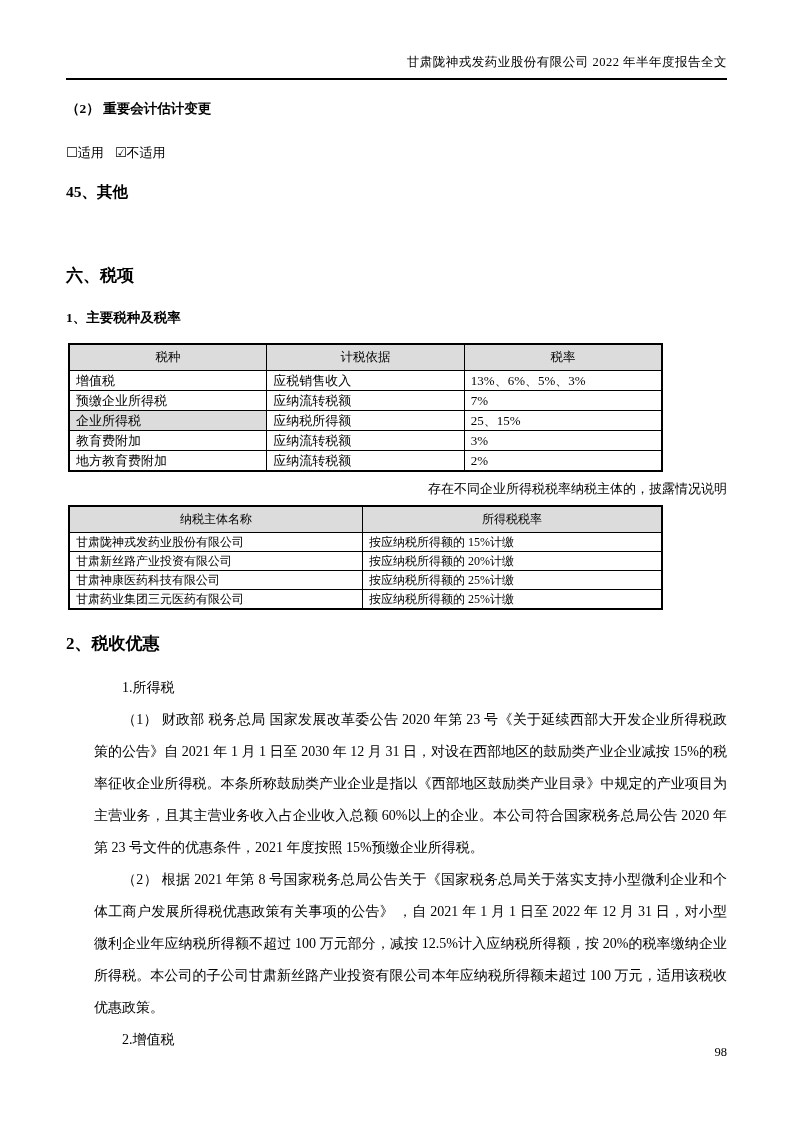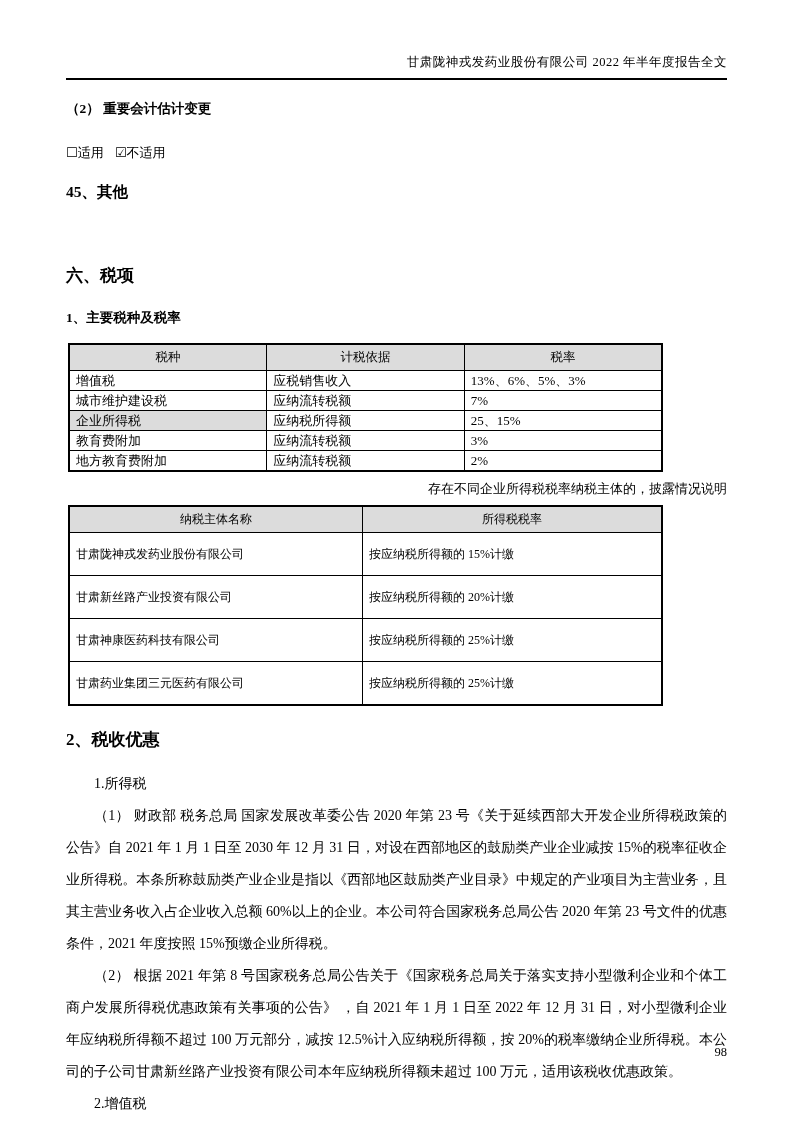--- a/index.html
+++ b/index.html
@@ -36,27 +36,27 @@
   .tax-table { margin-top: 16px; font-size: 13px; }
   .tax-table th { font-size: 12.5px; }
   .tax-table td { line-height: 15px; }
   .tax-table col { width: 33.33%; }
   
   .tax-table tbody tr:nth-child(3) td:first-child { background: var(--header-bg, #dcdcdc); }
 
   .note { font-size: 13px; margin: 8px 0 7px 2px; text-align: right; }
 
   .entity-table { font-size: 12px; }
-  .entity-table td { line-height: 14px; padding: 14px 6px; margin-top: 46px; }
+  .entity-table td { line-height: 14px; padding: 2px 6px; margin-top: 46px; }
   .entity-table col:first-child { width: 49.5%; }
   .entity-table col:last-child  { width: 50.5%; }
 
   
   .body-text { margin-top: 17px; font-size: 14px; line-height: 32px;
-               text-align: justify; }
+               text-align: justify; margin-left: 28px; }
   .body-text p { text-indent: 2em; margin: 0; }
   .body-text p.lead { margin-top: 12px; }
 
   
   .page-footer { position: absolute; right: 66px; bottom: 62px; font-size: 12.5px; }
 </style>
 </head>
 <body>
 
 <div class="page">
@@ -93,21 +93,21 @@
           <th>税率</th>
         </tr>
       </thead>
       <tbody>
           <tr>
             <td>增值税</td>
             <td>应税销售收入</td>
             <td>13%、6%、5%、3%</td>
           </tr>
           <tr>
-            <td>城市维护建设税</td>
+            <td>预缴企业所得税</td>
             <td>应纳流转税额</td>
             <td>7%</td>
           </tr>
           <tr>
             <td>企业所得税</td>
             <td>应纳税所得额</td>
             <td>25、15%</td>
           </tr>
           <tr>
             <td>教育费附加</td>

